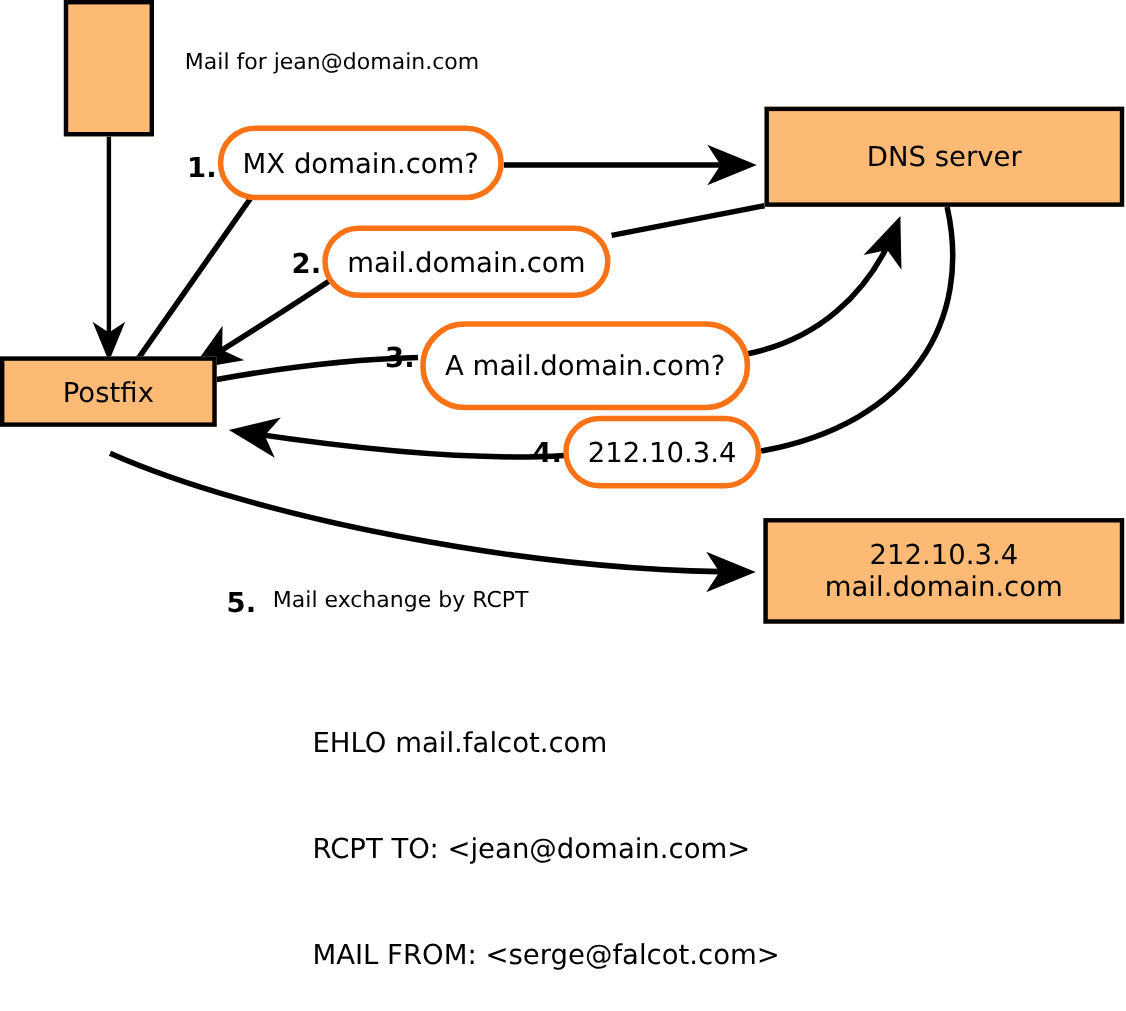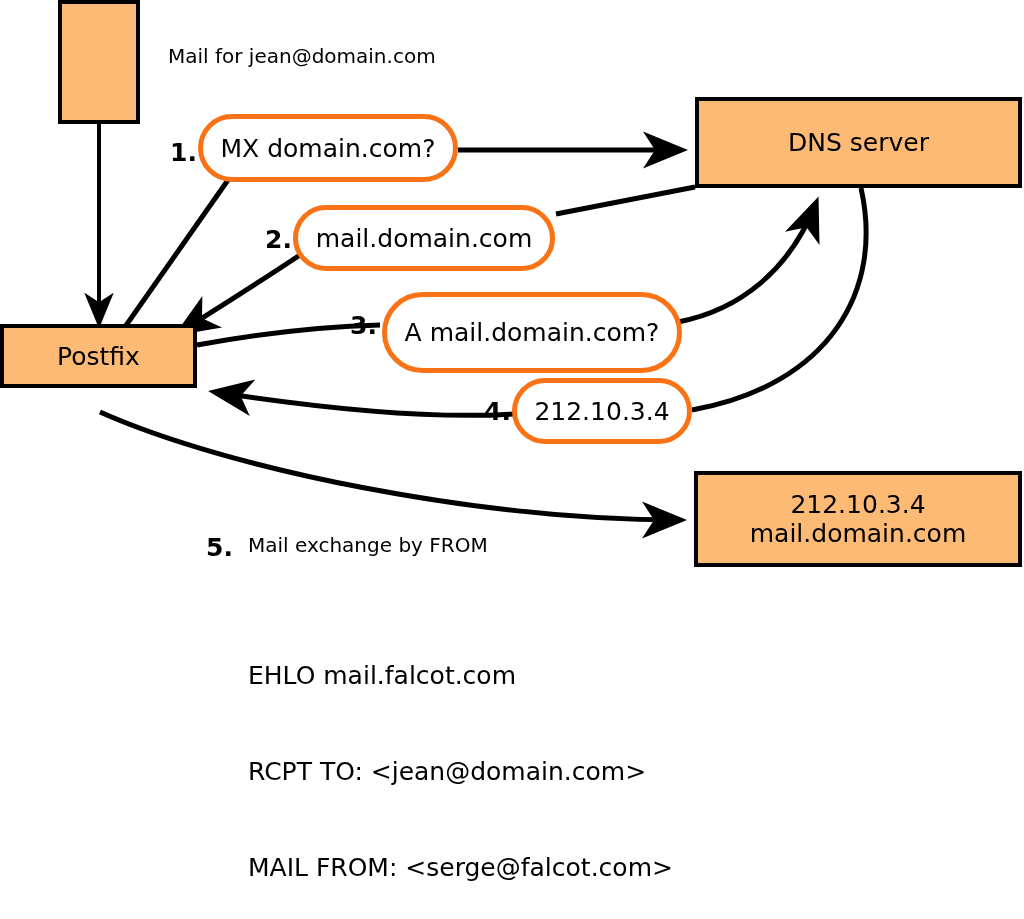--- a/index.html
+++ b/index.html
@@ -66,21 +66,21 @@
     white-space: pre;
     z-index: 5;
   }
   .smtp-block {
     position: absolute;
     font-size: 25px;
     line-height: 32px;
     white-space: pre;
     z-index: 5;
   }
-  .smtp-line { display: block; height: 32px; }
+  .smtp-line { display: block; height: 32px; margin-left: 36px; }
 </style>
 </head>
 <body>
 
 <div id="stage">
 
   <svg id="wires" viewBox="0 0 1024 919" width="1024" height="919" xmlns="http://www.w3.org/2000/svg">
     <defs>
       <marker id="ah" markerWidth="10" markerHeight="10" refX="7.6" refY="4" orient="auto" markerUnits="strokeWidth">
         <path d="M0,0.3 L9,4 L0,7.7 L2.4,4 Z" fill="#000000"></path>
@@ -149,21 +149,21 @@
   <div class="bubble" style="left:382px; top:292px; width:300px; height:81px;">
     <span>A mail.domain.com?</span>
   </div>
 
   <div class="step-num" style="left:484px; top:397px;">4.</div>
   <div class="bubble" style="left:512px; top:378px; width:180px; height:66px;">
     <span>212.10.3.4</span>
   </div>
 
   <div class="step-num" style="left:206px; top:533px;">5.</div>
-  <div class="free-text" style="left:248px; top:533px;">Mail exchange by FROM</div>
+  <div class="free-text" style="left:248px; top:533px;">Mail exchange by RCPT</div>
 
   <div class="smtp-block" style="left:248px; top:596px;">
     <span class="smtp-line">EHLO mail.falcot.com</span>
     <span class="smtp-line">RCPT TO: &lt;jean@domain.com&gt;</span>
     <span class="smtp-line">MAIL FROM: &lt;serge@falcot.com&gt;</span>
     
     
     
     
     

